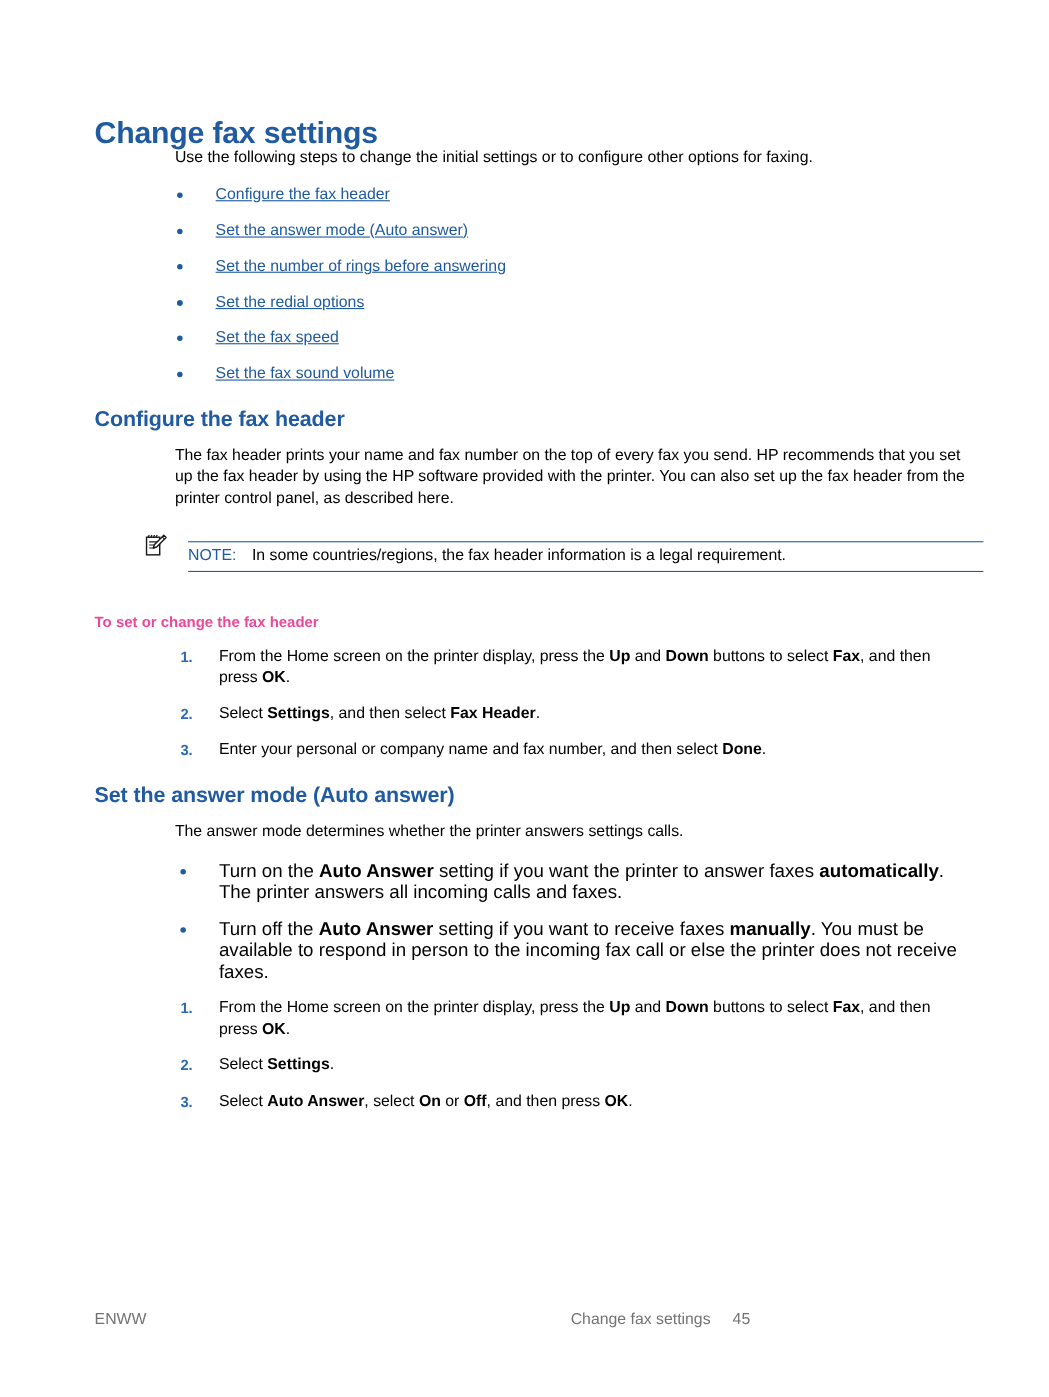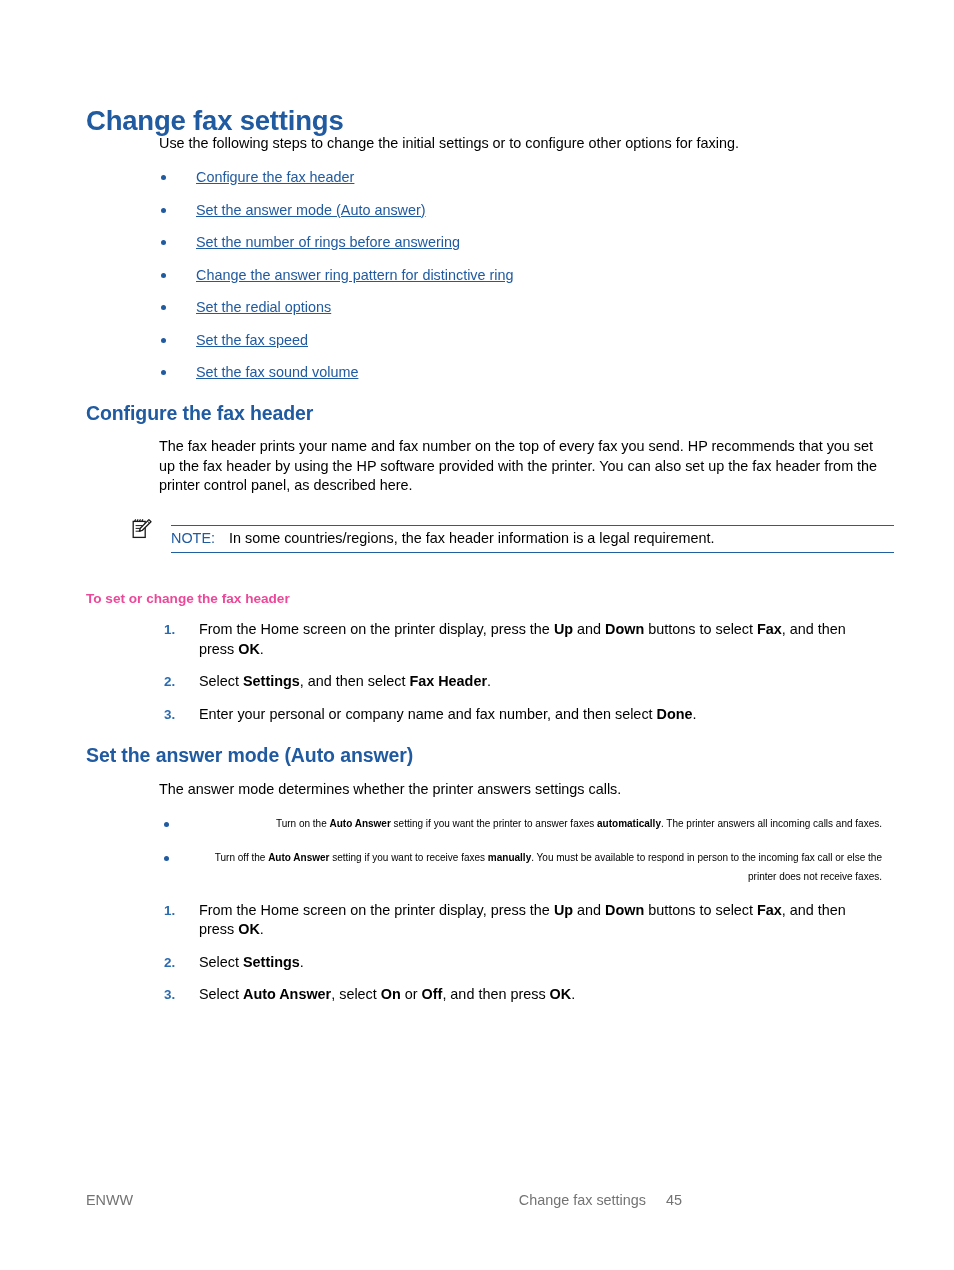--- a/index.html
+++ b/index.html
@@ -169,25 +169,24 @@
   
   ul.sub-list {
     list-style: none;
     margin: 15px 0 0 0;
     padding: 0;
   }
   ul.sub-list > li {
     position: relative;
     padding-left: 113px;
     margin-bottom: 14px;
-    font-size: 10px;
+    font-size: 17px;
     line-height: 19.5px;
     width: 796px;
     box-sizing: border-box;
-    text-align: right;
   }
   ul.sub-list > li .bullet {
     position: absolute;
     left: 78px;
     top: 8px;
     width: 5px;
     height: 5px;
     border-radius: 50%;
     background: #205AA0;
   }
@@ -216,21 +215,21 @@
   <h1 class="page-title">Change fax settings</h1>
 
   <div class="content">
 
     <p class="body-para">Use the following steps to change the initial settings or to configure other options for faxing.</p>
 
     <ul class="link-list" id="toc-list">
         <li><span class="bullet"></span><a class="doc-link" href="#">Configure the fax header</a></li>
         <li><span class="bullet"></span><a class="doc-link" href="#">Set the answer mode (Auto answer)</a></li>
         <li><span class="bullet"></span><a class="doc-link" href="#">Set the number of rings before answering</a></li>
-        <li><span class="bullet"></span><a class="doc-link" href="#">Change the answer ring pattern for distinctive ring</a></li>
+        <li><span class="bullet"></span></li>
         <li><span class="bullet"></span><a class="doc-link" href="#">Set the redial options</a></li>
         <li><span class="bullet"></span><a class="doc-link" href="#">Set the fax speed</a></li>
         <li><span class="bullet"></span><a class="doc-link" href="#">Set the fax sound volume</a></li>
       </ul>
 
     <h2 class="section-heading">Configure the fax header</h2>
 
     <p class="sec-body">The fax header prints your name and fax number on the top of every fax you send. HP recommends that you set up the fax header by using the HP software provided with the printer. You can also set up the fax header from the printer control panel, as described here.</p>
 
     <div class="note-box">

